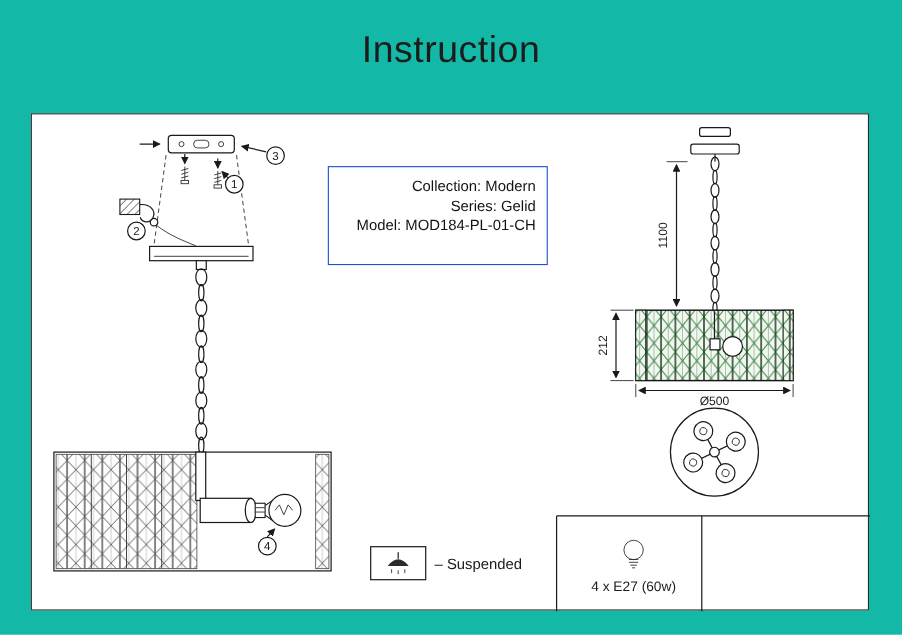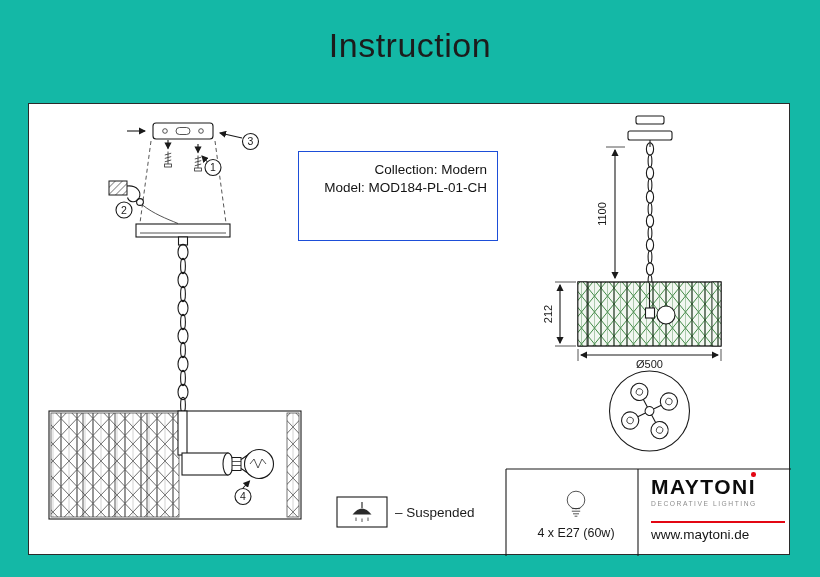--- a/index.html
+++ b/index.html
@@ -236,27 +236,19 @@
           <line x1="542.8" y1="407.2" x2="551.2" y2="407.2"></line>
           <line x1="544" y1="409.8" x2="550" y2="409.8"></line>
           <line x1="545.6" y1="412.2" x2="548.4" y2="412.2"></line>
         </g>
         <text x="547" y="433" text-anchor="middle" font-size="12.5">4 x E27 (60w)</text>
       </g>
     </svg>
 
     <div class="info-box">
       <div>Collection: Modern</div>
+      <div>Series: Gelid</div>
       <div>Model: MOD184-PL-01-CH</div>
     </div>
 
-    <div class="brand">
-      <div class="brand-name-row">
-        <span class="brand-name">MAYTONI</span>
-        <span class="brand-dot"></span>
-      </div>
-      <div class="brand-tagline">DECORATIVE LIGHTING</div>
-      <div class="brand-line"></div>
-      <div class="brand-site">www.maytoni.de</div>
-    </div>
 
   </div>
 </div>
 
 </body></html>

